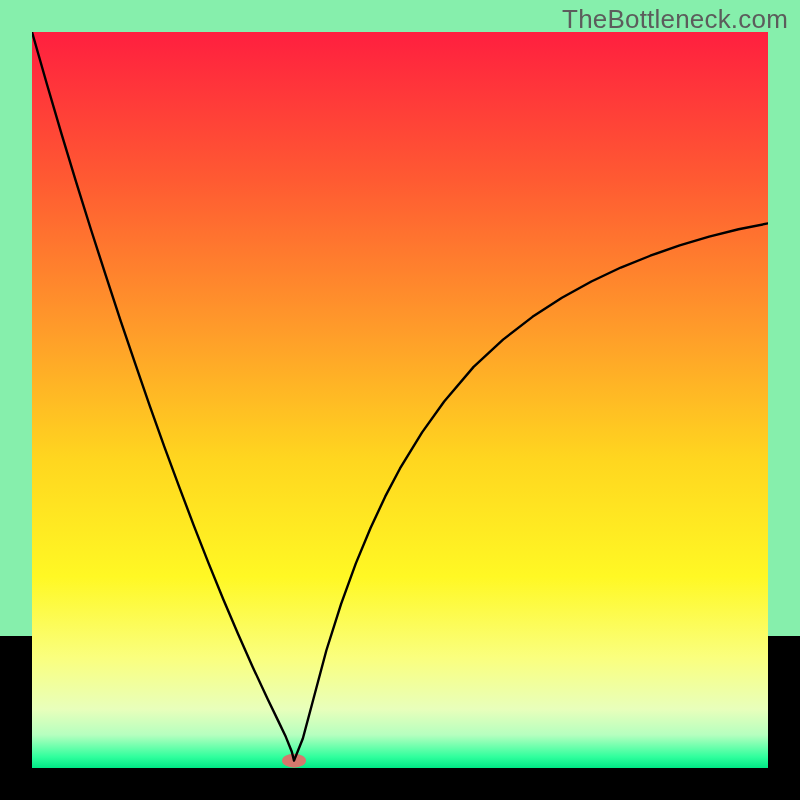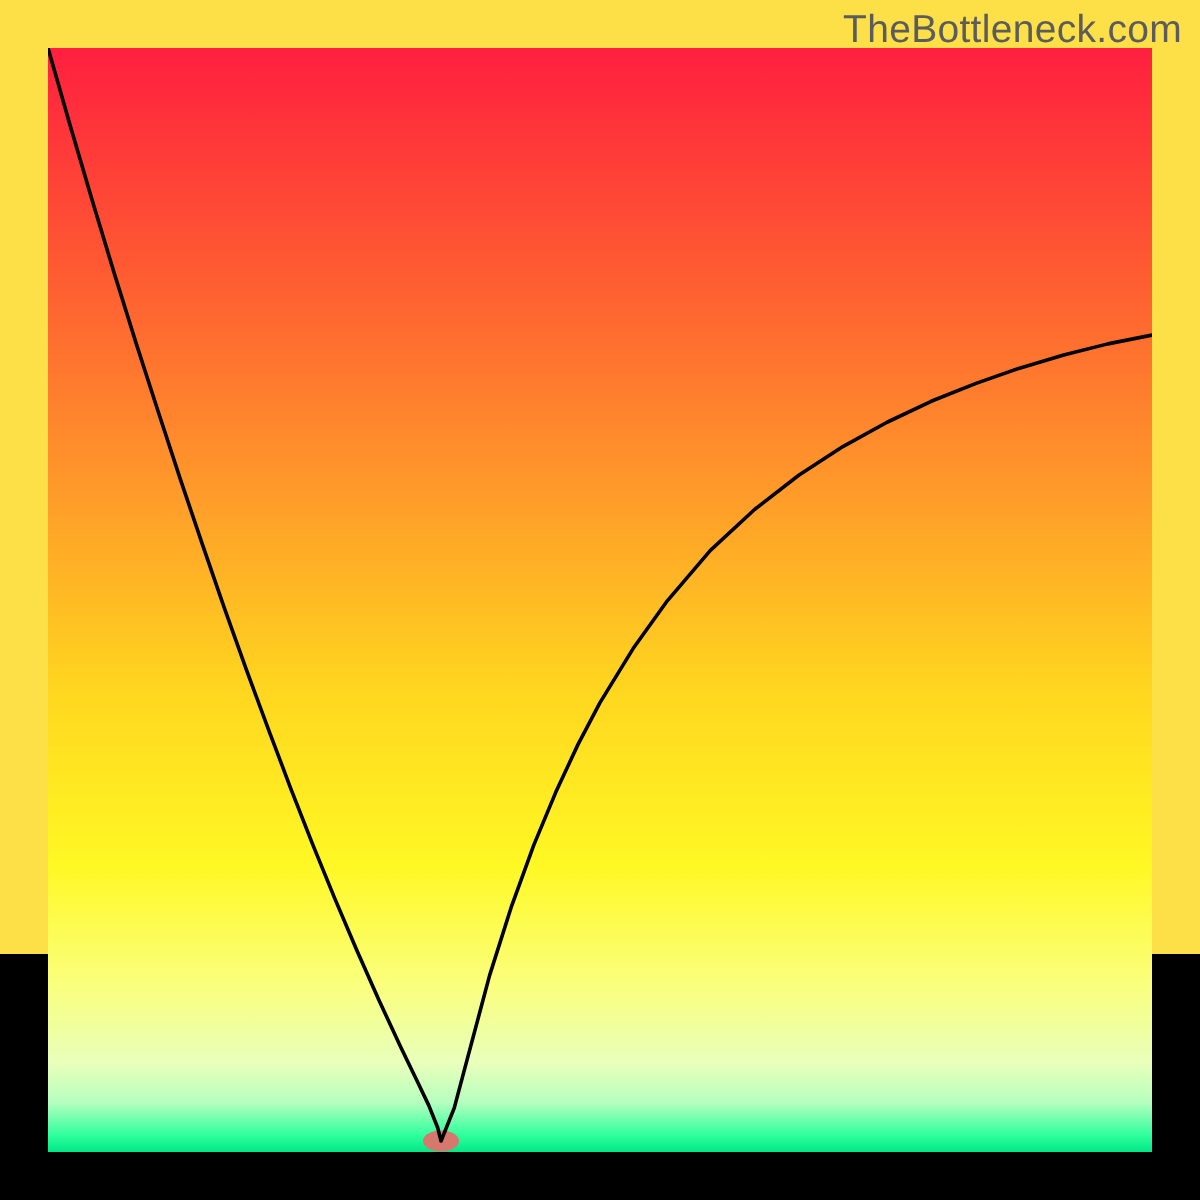--- a/index.html
+++ b/index.html
@@ -8,21 +8,21 @@
     width: 800px;
     height: 800px;
     background: #000;
     font-family: Arial, Helvetica, sans-serif;
     overflow: hidden;
   }
   .frame {
     position: relative;
     width: 800px;
     height: 636px;
-    background: #fde047;
+    background: #86efac;
   }
   .watermark {
     position: absolute;
     top: 4px;
     right: 12px;
     color: #5c5c5c;
     font-size: 26px;
     font-weight: 400;
     letter-spacing: 0.2px;
     user-select: none;

